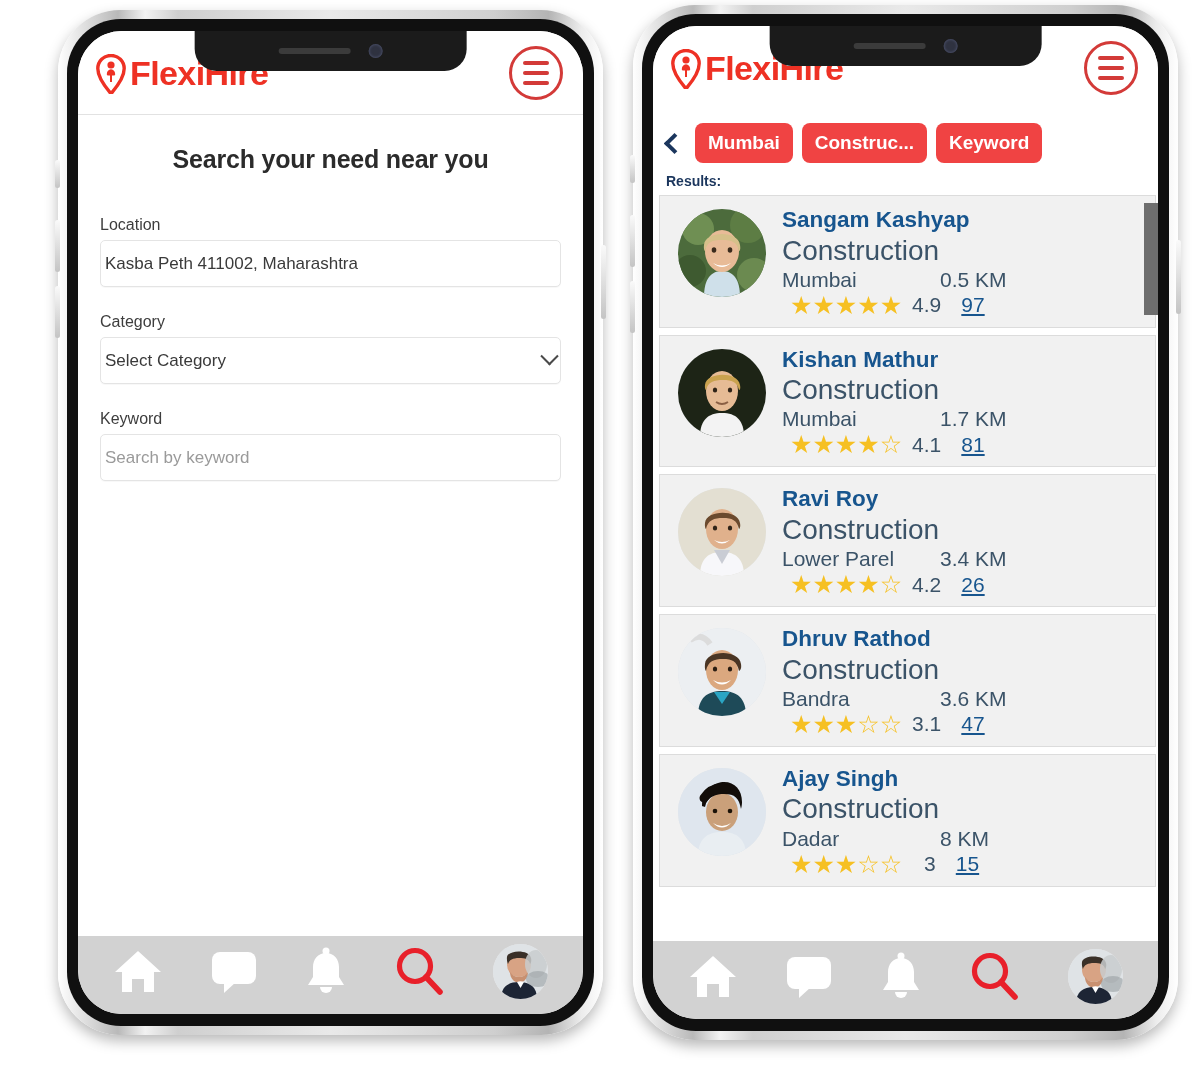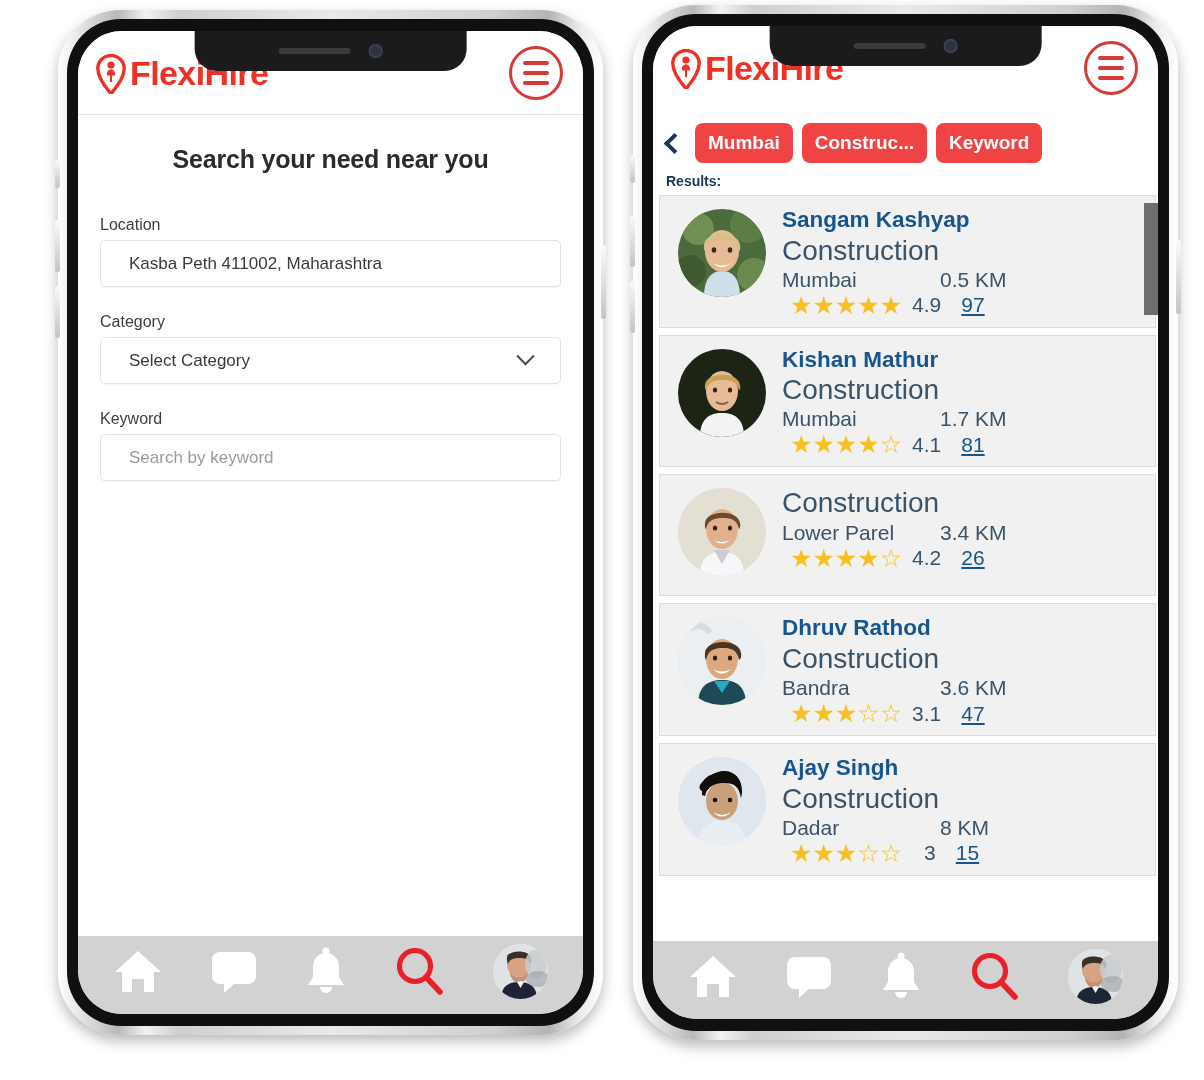--- a/index.html
+++ b/index.html
@@ -86,21 +86,21 @@
   .form-title {
     text-align: center; font-size: 25px; font-weight: 700;
     color: #2b2b2b; margin-bottom: 42px; letter-spacing: -.2px;
   }
   .field-label { font-size: 16px; color: #3d3d3d; margin-bottom: 6px; }
   .field-box {
     width: 100%; height: 47px;
     border: 1px solid #e4e4e4; border-radius: 5px;
     background: #fff;
     display: flex; align-items: center;
-    padding: 0 28px;
+    padding: 0 4px;
     font-size: 17px; color: #3a3a3a;
     margin-bottom: 26px;
     box-shadow: 0 1px 1px rgba(0,0,0,.03);
   }
   .field-box.placeholder { color: #9a9a9a; }
   .field-box.select { justify-content: space-between; }
   .chev { width: 13px; height: 13px; border-right: 2.4px solid #4a4a4a; border-bottom: 2.4px solid #4a4a4a;
           transform: rotate(45deg) translate(-3px,-3px); }
   .search-btn {
     width: 100%; height: 48px; border: none; border-radius: 4px;
@@ -397,20 +397,21 @@
                 <path d="M22 88c0-17 8-24 22-24s22 7 22 24z" fill="#f7f7fa"></path>
                 <path d="M36 62h16l-8 14z" fill="#c9ccd4"></path>
                 <ellipse cx="44" cy="41" rx="16" ry="20" fill="#e0b18c"></ellipse>
                 <path d="M27 35c1-13 33-14 35 0 1 5-1 6-1 6-2-9-7-11-16-11s-15 2-17 11c0 0-1.5-1-1-6z" fill="#6b4a2e"></path>
                 <ellipse cx="37" cy="40" rx="2.2" ry="2.6" fill="#2f2318"></ellipse>
                 <ellipse cx="52" cy="40" rx="2.2" ry="2.6" fill="#2f2318"></ellipse>
                 <path d="M36 52q8 7 16 0 -8 4 -16 0z" fill="#fff"></path>
               </svg>
             </div>
             <div class="card-info">
+              <div class="p-name">Ravi Roy</div>
               <div class="p-cat">Construction</div>
               <div class="p-loc-row">
                 <span class="p-city">Lower Parel</span>
                 <span class="p-dist">3.4 KM</span>
               </div>
               <div class="rate-row">
                 <span class="stars">
                     <span class="star">★</span>
                     <span class="star">★</span>
                     <span class="star">★</span>

